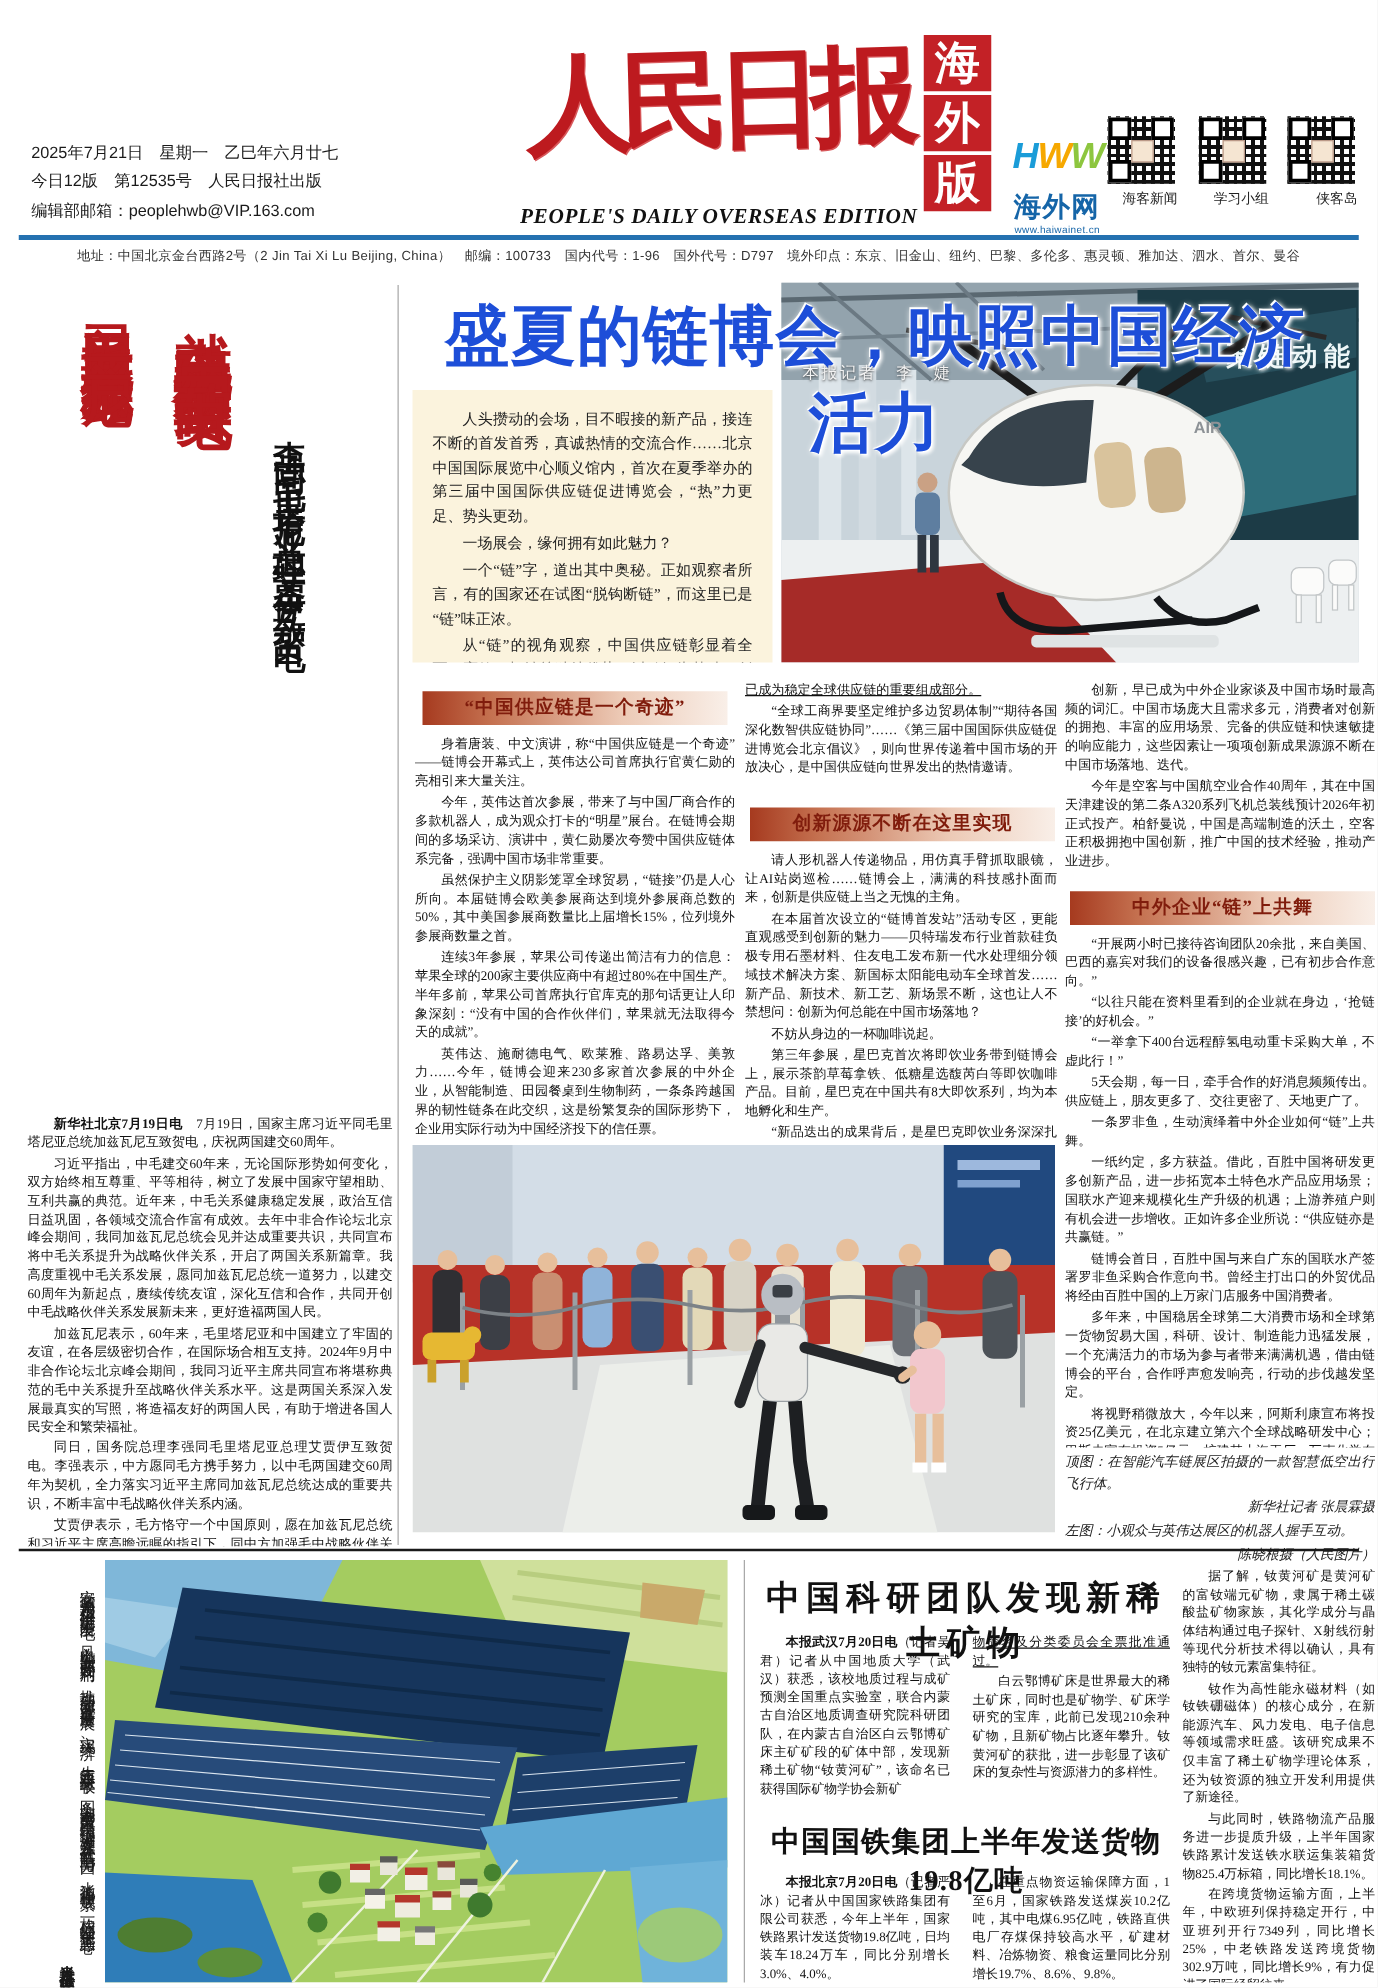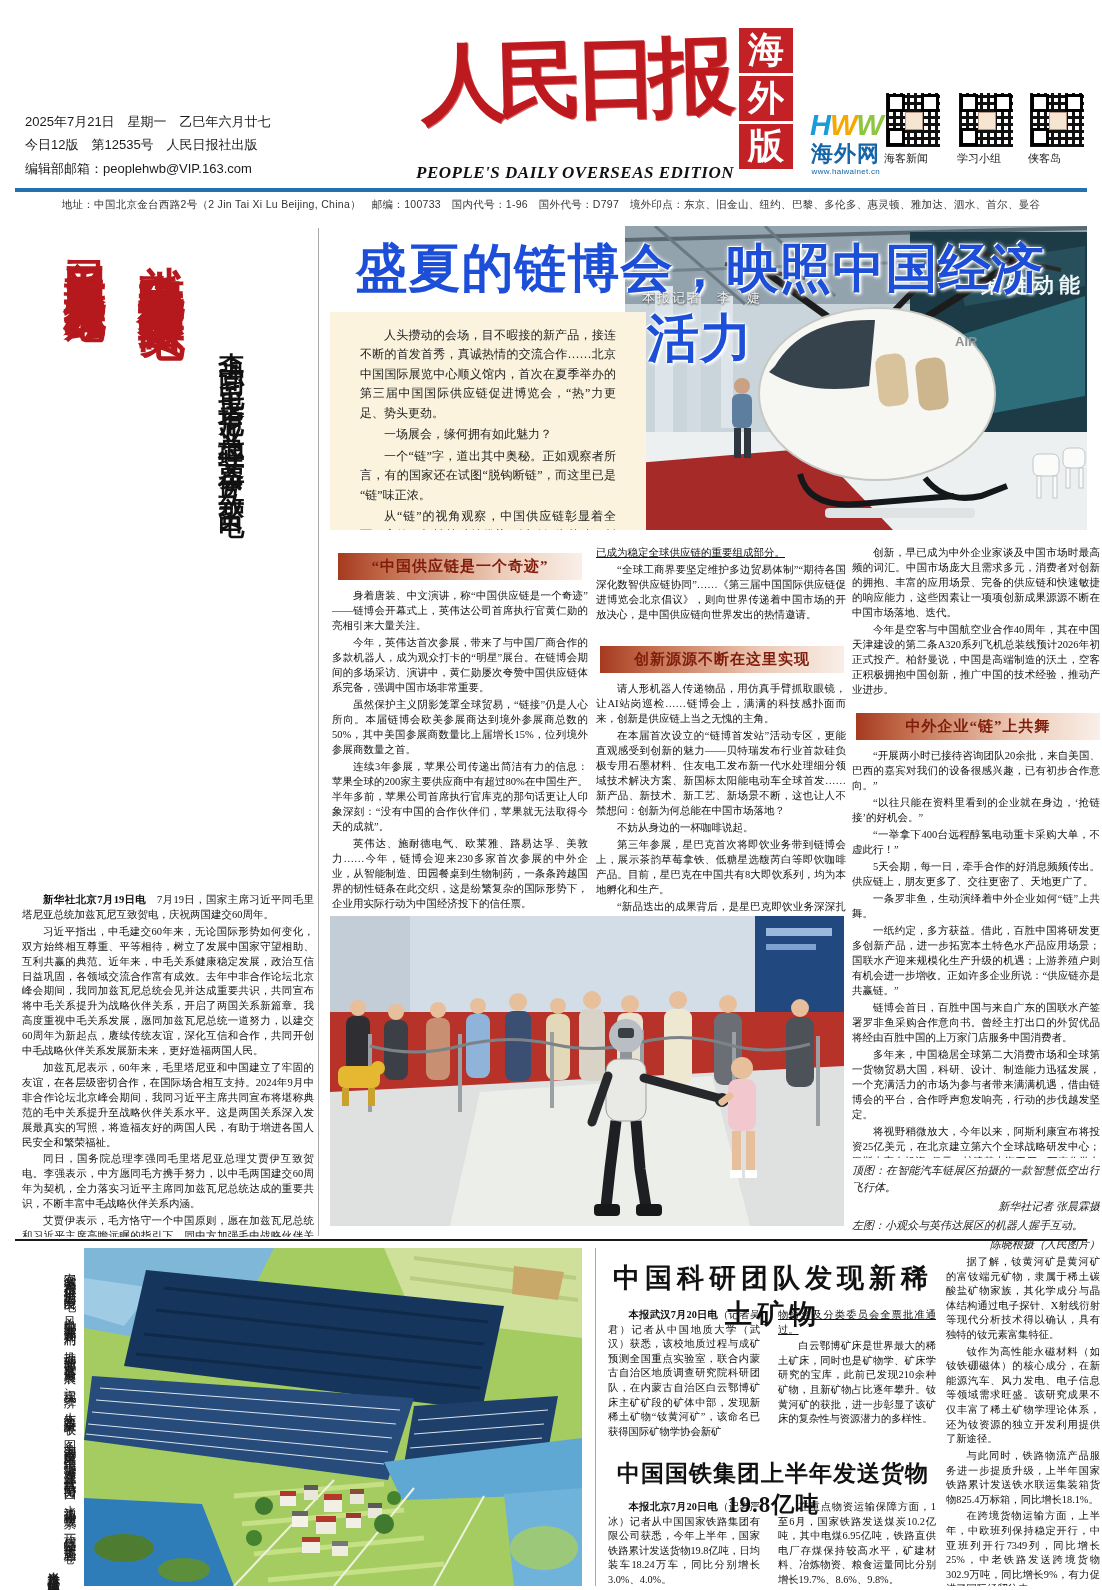--- a/index.html
+++ b/index.html
@@ -18,23 +18,23 @@
          font-family:"Liberation Serif","DejaVu Serif",serif;letter-spacing:-10px;line-height:1.45;
          transform:rotate(-1.5deg);text-shadow:1px 1px 0 #d8595c;}
   .edition{left:739px;top:28px;width:58px;}
   .edition .ebox{width:54px;height:45px;background:#c32126;color:#fff;font-weight:bold;font-size:36px;
         line-height:45px;text-align:center;margin-bottom:3px;font-family:"Liberation Serif","DejaVu Serif",serif;}
   .entitle{left:360px;top:163px;width:430px;text-align:center;font-style:italic;font-weight:bold;
         font-size:17px;letter-spacing:.5px;font-family:"Liberation Serif","DejaVu Serif",serif;}
   .hww{left:810px;top:110px;width:70px;text-align:right;line-height:1.05;}
   .hww .l1{font-size:29px;font-weight:900;font-style:italic;letter-spacing:-1px;}
   .hww .h{color:#1a9cd8}.hww .w1{color:#f6a800}.hww .w2{color:#8dc63f}
-  .hww .cn{color:#1565a8;font-size:22px;font-weight:bold;letter-spacing:1px;margin-top:2px;}
+  .hww .cn{color:#1565a8;font-size:22px;font-weight:bold;letter-spacing:1px;margin-top:14px;}
   .hww .url{color:#1565a8;font-size:8px;letter-spacing:.3px;margin-top:2px;}
-  .qrwrap{top:93px;width:58px;text-align:left;}
+  .qrwrap{top:93px;width:58px;text-align:right;}
   .qr{position:relative;width:54px;height:54px;margin:0 auto;background:
       repeating-linear-gradient(90deg,#111 0 3px,transparent 3px 7px),
       repeating-linear-gradient(0deg,#111 0 3px,#fff 3px 7px);}
   .qr .c{position:absolute;width:12px;height:12px;border:3px solid #000;background:#fff;}
   .qr .c1{top:1px;left:1px}.qr .c2{top:1px;right:1px}.qr .c3{bottom:1px;left:1px}
   .qr .logo{position:absolute;left:19px;top:19px;width:16px;height:16px;background:#f5e5d2;border:1px solid #b98;}
   .qrlabel{font-size:11px;margin-top:4px;color:#222;}
   .bluerule{left:15px;top:188px;width:1072px;height:4px;background:#2471b0;}
   .addr{left:0;top:198px;width:1102px;text-align:center;font-size:10.5px;color:#333;letter-spacing:.3px;}
   
@@ -43,21 +43,21 @@
           font-family:"Liberation Serif","DejaVu Serif",serif;}
   .hl-sub{writing-mode:vertical-rl;color:#111;font-weight:bold;
           font-family:"Liberation Serif","DejaVu Serif",serif;}
   .leftbody{left:22px;top:893px;width:292px;height:344px;font-size:10.5px;line-height:1.42;color:#111;}
   
   .mainhl{left:338px;top:234px;width:724px;text-align:center;font-size:52px;font-weight:900;color:#1d4ed8;
           letter-spacing:1px;z-index:6;font-family:"Liberation Serif","DejaVu Serif",serif;
           text-shadow:0 0 5px #fff,1px 1px 0 #fff,-1px -1px 0 #fff,2px 2px 3px rgba(255,255,255,.9);}
   .byline{left:642px;top:289px;z-index:6;color:#f3f3f3;font-size:13px;letter-spacing:2px;
           text-shadow:0 1px 2px #333;font-family:"Liberation Serif","DejaVu Serif",serif;}
-  .introbox{left:330px;top:312px;width:256px;height:190px;background:#fbf3dd;padding:14px 30px;
+  .introbox{left:330px;top:312px;width:256px;height:190px;background:#fbf3dd;padding:14px 16px;
             font-size:12px;line-height:1.62;color:#222;}
   .sec-hd{height:27px;line-height:27px;text-align:center;font-weight:bold;font-size:15px;color:#801c0c;
           letter-spacing:1px;background:linear-gradient(90deg,#a63a1f 0%,#c4704f 22%,#ecc9b5 65%,#f9efe8 100%);
           font-family:"Liberation Serif","DejaVu Serif",serif;}
   .colA{left:332px;top:588px;width:256px;height:324px;font-size:10.5px;line-height:1.43;}
   .colB1{left:596px;top:545px;width:250px;height:97px;font-size:10.5px;line-height:1.43;}
   .colB2{left:596px;top:681px;width:250px;height:231px;font-size:10.5px;line-height:1.43;font-family:Liberation Serif, serif;}
   .colC1{left:852px;top:545px;width:248px;height:162px;font-size:10.5px;line-height:1.43;}
   .colC2{left:852px;top:748px;width:248px;height:410px;font-size:10.5px;line-height:1.43;}
   .caps{left:852px;top:1162px;width:248px;font-size:11px;line-height:1.55;color:#222;font-style:italic;}

